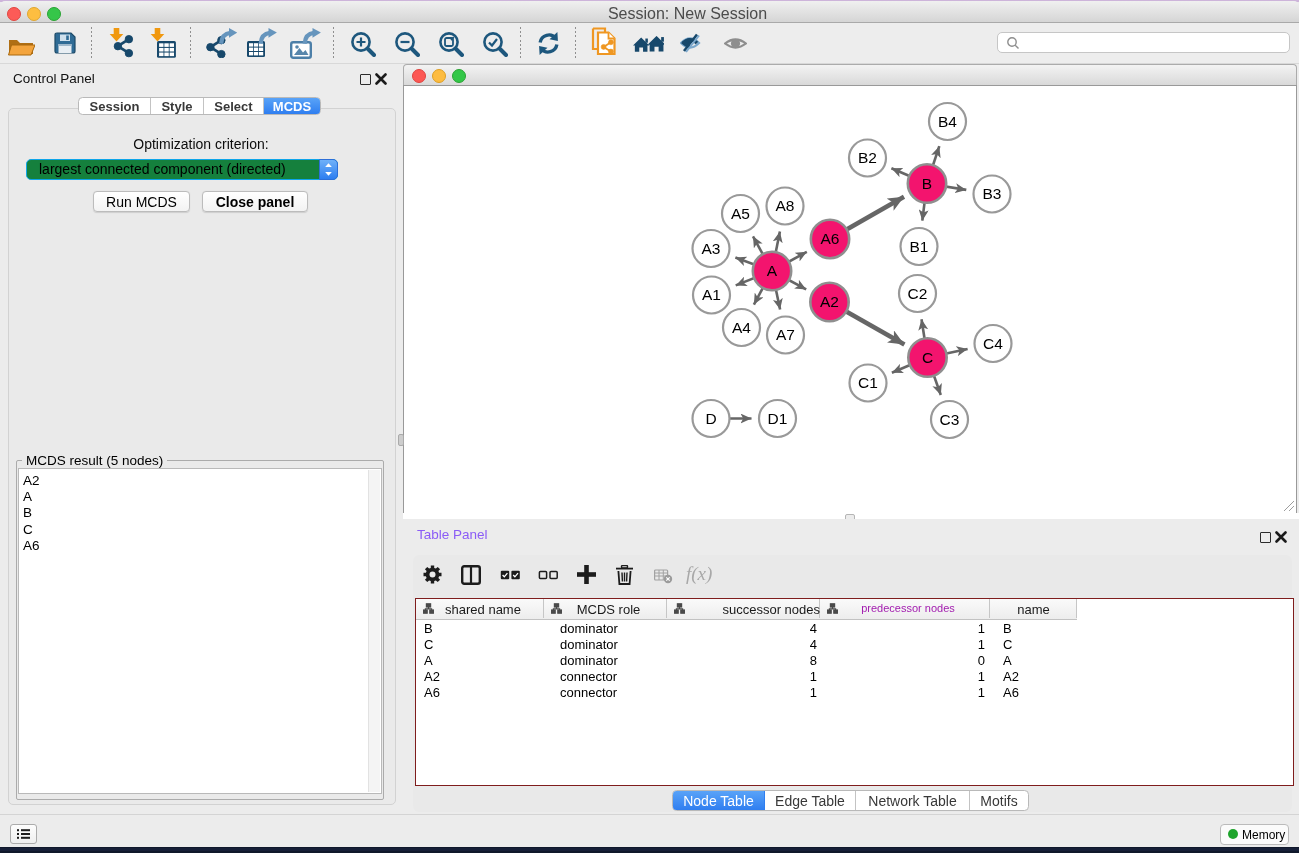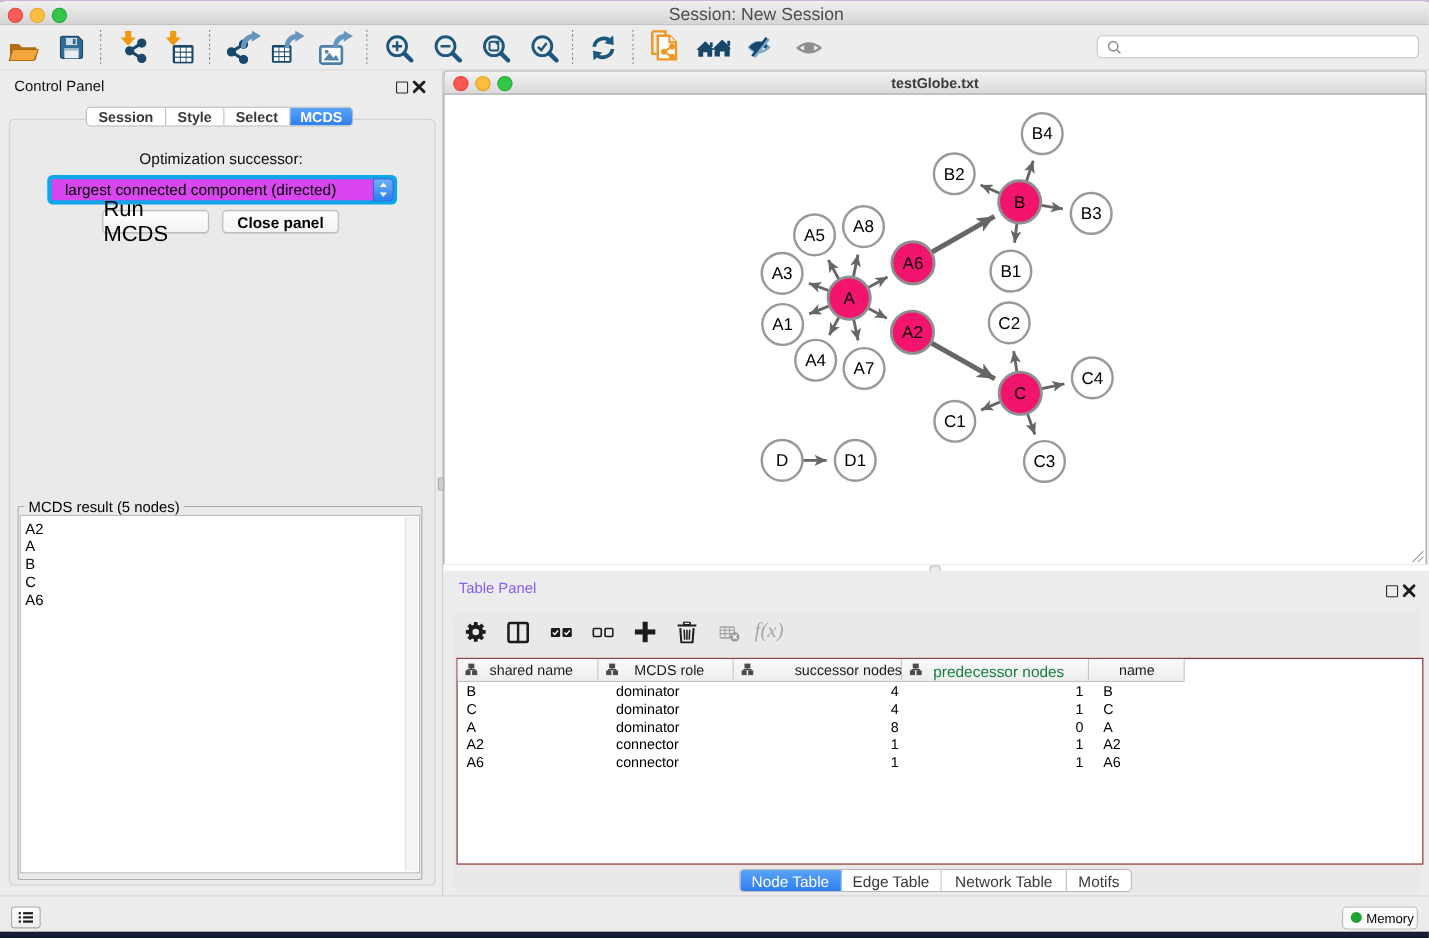--- a/index.html
+++ b/index.html
@@ -183,65 +183,64 @@
 <div class="abs" style="left:575px;top:4px;width:1px;height:33px;background:repeating-linear-gradient(#8f8f8f 0 2px,transparent 2px 4.2px);"></div>
 </div>
 
 <div class="abs" style="left:997px;top:32px;width:291px;height:19px;background:#fff;border:1px solid #c6c6c6;border-radius:5px;">
  <svg class="abs" style="left:8px;top:3px" width="14" height="14" viewBox="0 0 14 14">
       <circle cx="6" cy="6" r="4.2" fill="none" stroke="#8e8e8e" stroke-width="1.4"></circle>
       <line x1="9.2" y1="9.2" x2="12.5" y2="12.5" stroke="#8e8e8e" stroke-width="1.4"></line>
     </svg>
 </div>
 
-<div class="abs" style="left:0;top:64px;width:402px;height:750px;background:#ececec;border-right:1px solid #c9c9c9;">
+<div class="abs" style="left:0;top:64px;width:402px;height:750px;background:#ececec;border-right:1px solid #c9c9c9;padding-left:28px;">
   <div class="abs" style="left:13px;top:7px;font-size:13.5px;color:#111;">Control Panel</div>
   <div class="abs" style="left:360px;top:10px;width:9px;height:9px;border:1.6px solid #2b2b2b;border-radius:1px;"></div>
   <svg class="abs" style="left:375px;top:9px" width="12" height="12" viewBox="0 0 12 12">
       <path d="M1.5 1.5 L10.5 10.5 M10.5 1.5 L1.5 10.5" stroke="#1b1b1b" stroke-width="2.6" stroke-linecap="round"></path>
     </svg>
 
   <div class="abs" style="left:8px;top:44px;width:386px;height:695px;background:#eaeaea;border:1px solid #d2d2d2;border-radius:5px;"></div>
 
   <div class="seg abs" style="left:78px;top:33px;width:241px;height:16px;font-size:13px;font-weight:bold;">
     <div style="width:71px">Session</div>
       <div style="width:52px">Style</div>
       <div style="width:59px">Select</div>
       <div class="sel" style="flex:1">MCDS</div>
   </div>
 
-  <div class="abs" style="left:0;top:72px;width:402px;text-align:center;font-size:14px;color:#0c0c0c;">Optimization successor:</div>
-
-  <div class="abs" style="left:43px;top:95px;width:310px;height:19px;background:#d946ef;border:4px solid #0ea5e9;border-radius:5px;">
+  <div class="abs" style="left:0;top:72px;width:402px;text-align:center;font-size:14px;color:#0c0c0c;">Optimization criterion:</div>
+
+  <div class="abs" style="left:26px;top:95px;width:310px;height:19px;background:#15803d;border:1px solid #0ea5e9;border-radius:5px;">
     <div class="abs" style="left:12px;top:1px;font-size:14px;color:#000;">largest connected component (directed)</div>
     <div class="abs" style="right:-1px;top:-1px;width:17px;height:19px;background:linear-gradient(#6fb1f9,#2d7ef0);border-radius:0 5px 5px 0;border:1px solid #2d6fd8;">
       <svg width="17" height="19" viewBox="0 0 17 19">
           <path d="M8.5 3.2 L11.8 7 H5.2 Z" fill="#fff"></path>
           <path d="M8.5 15.8 L11.8 12 H5.2 Z" fill="#fff"></path>
         </svg>
     </div>
   </div>
 
-  <div class="btn abs" style="left:93px;top:127px;width:95px;height:19px;font-size:20px;">Run MCDS</div>
+  <div class="btn abs" style="left:93px;top:127px;width:95px;height:19px;font-size:14px;">Run MCDS</div>
   <div class="btn abs" style="left:202px;top:127px;width:104px;height:19px;font-size:14px;font-weight:bold;">Close panel</div>
 
   <div class="abs" style="left:16px;top:396px;width:366px;height:338px;border:1px solid #ababab;border-radius:2px;"></div>
   <div class="abs" style="left:22px;top:389px;background:#eaeaea;padding:0 4px;font-size:13.5px;color:#000;">MCDS result (5 nodes)</div>
   <div class="abs" style="left:18px;top:404px;width:362px;height:324px;background:#fff;border:1px solid #b9b9b9;">
     <div class="abs" style="right:1px;top:1px;width:11px;height:322px;background:#f4f4f4;border-left:1px solid #e2e2e2;"></div>
     <div class="abs" style="left:4px;top:4px;font-size:13.5px;line-height:16.2px;color:#000;">A2<br>A<br>B<br>C<br>A6</div>
   </div>
 </div>
 
 <div class="abs" style="left:403px;top:64px;width:894px;height:449px;">
   <div class="abs" style="left:0;top:0;width:892px;height:20px;background:linear-gradient(#f3f3f3,#d9d9d9);border:1px solid #ababab;border-bottom:1px solid #9f9f9f;border-radius:4px 4px 0 0;">
     <div class="abs tl" style="left:8px;top:4px;background:#fc5753;border:.5px solid #df4440;"></div>
     <div class="abs tl" style="left:28px;top:4px;background:#fdbc40;border:.5px solid #de9f23;"></div>
     <div class="abs tl" style="left:48px;top:4px;background:#33c748;border:.5px solid #2aa334;"></div>
-    <div class="abs" style="left:0;top:3px;width:892px;text-align:center;font-size:13px;font-weight:bold;color:#3a3a3a;">testGlobe.txt</div>
   </div>
   <div class="abs" style="left:0;top:21px;width:892px;height:427px;background:#fff;border:1px solid #999;">
     <svg class="abs" style="left:0;top:0" width="892" height="427" viewBox="0 0 892 427" font-family="Liberation Sans,sans-serif">
       <defs>
         <marker id="ar" markerWidth="12" markerHeight="10" refX="11" refY="5" orient="auto" markerUnits="userSpaceOnUse">
             <path d="M0 0 L11 5 L0 10 L2.8 5 Z" fill="#666"></path>
           </marker>
         <marker id="ar2" markerWidth="17" markerHeight="14" refX="16" refY="7" orient="auto" markerUnits="userSpaceOnUse">
             <path d="M0 0 L16 7 L0 14 L4 7 Z" fill="#666"></path>
           </marker>
@@ -418,21 +417,21 @@
 <div class="abs" style="left:411px;top:4px;">
         <svg width="11" height="11" viewBox="0 0 11 11">
           <g fill="none" stroke="#4a4a4a" stroke-width="1.2">
             <rect x="3.4" y="0.8" width="4.2" height="3.2" fill="#4a4a4a"></rect>
             <rect x="0.6" y="7" width="3.6" height="3.2" fill="#4a4a4a"></rect>
             <rect x="6.8" y="7" width="3.6" height="3.2" fill="#4a4a4a"></rect>
             <path d="M5.5 4 V5.8 M2.4 7 V5.8 H8.6 V7"></path>
           </g>
         </svg>
       </div>
-<div class="abs" style="left:410px;top:2.5px;width:164px;text-align:center;font-size:14px;color:#15803d;">predecessor nodes</div>
+<div class="abs" style="left:410px;top:2.5px;width:164px;text-align:center;font-size:11px;color:#a21caf;">predecessor nodes</div>
 <div class="abs" style="left:574px;top:0;width:86px;height:19px;border-right:1px solid #c6c6c6;"></div>
 <div class="abs" style="left:574px;top:2.5px;width:87px;text-align:center;font-size:13px;color:#1a1a1a;">name</div>
 
     <div class="abs" style="left:0;top:21px;width:877px;height:16px;font-size:13px;color:#000;">
         <span class="abs" style="left:8px;top:1px;">B</span>
         <span class="abs" style="left:144px;top:1px;">dominator</span>
         <span class="abs" style="left:300px;top:1px;width:101px;text-align:right;">4</span>
         <span class="abs" style="left:470px;top:1px;width:99px;text-align:right;">1</span>
         <span class="abs" style="left:587px;top:1px;">B</span>
       </div>

